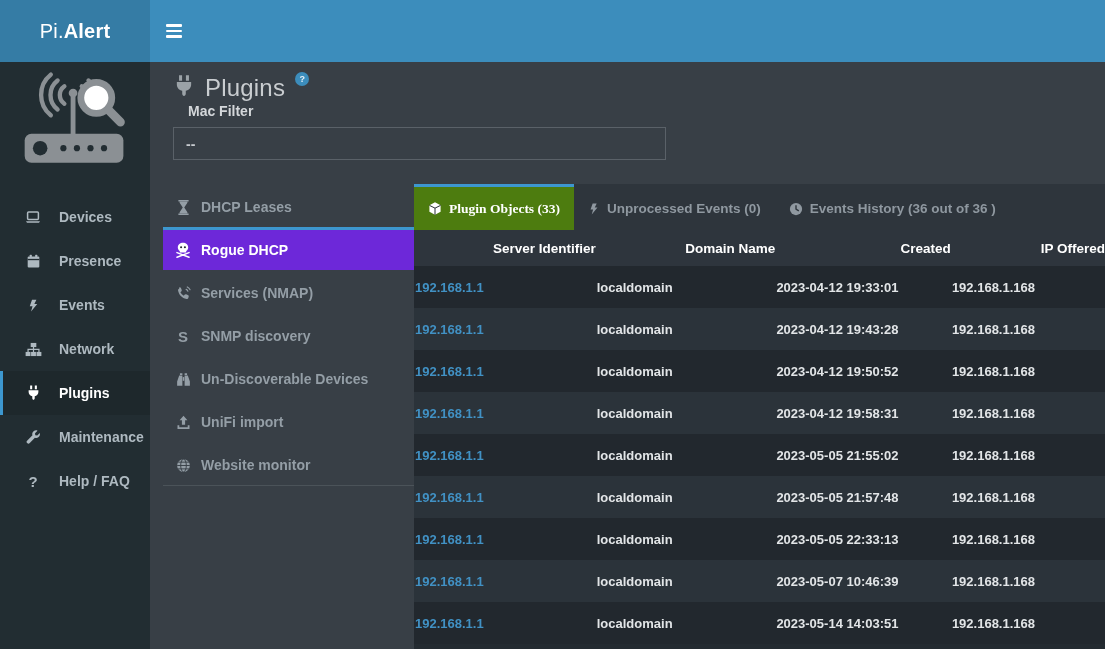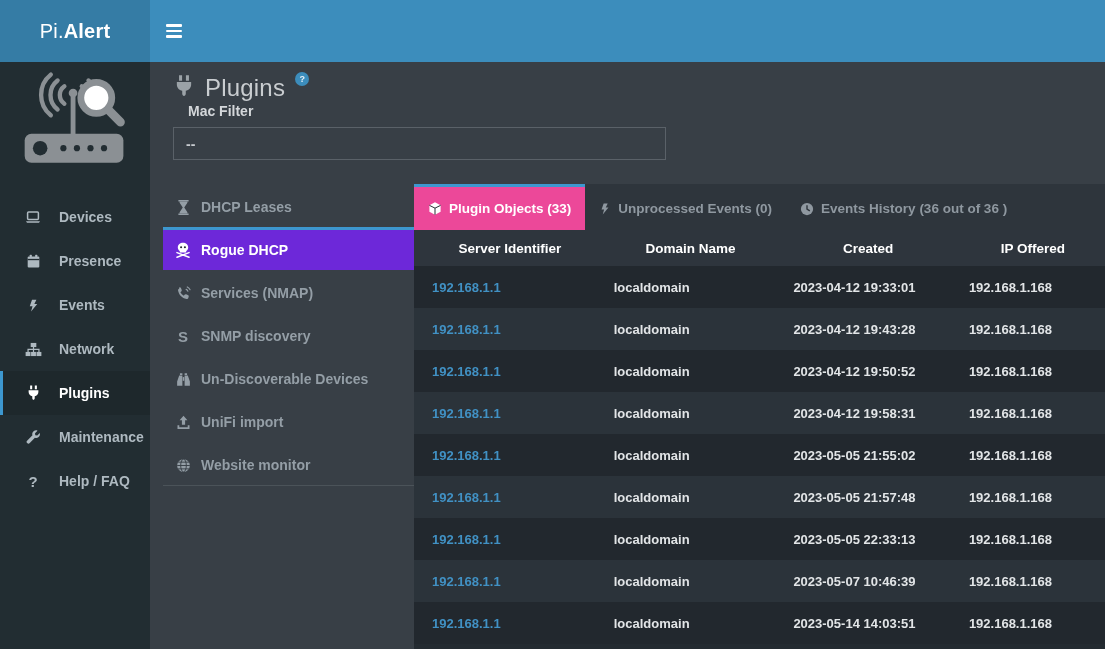--- a/index.html
+++ b/index.html
@@ -63,28 +63,28 @@
   .s-letter { font-size:15px; font-weight:600; }
   
   .panel { flex:1; min-width:0; background:#242b31; display:flex; flex-direction:column; overflow:hidden; }
   .tabs { height:46px; background:#2e353c; display:flex; flex-shrink:0; }
   .tab {
     display:flex; align-items:center; gap:7px; padding:0 14px;
     font-size:13.5px; font-weight:600; color:#8f98a0; cursor:pointer;
     border-top:3px solid transparent;
   }
   .tab .ic { display:inline-flex; }
-  .tab.active { background:#ec4899; border-top-color:#3d97cf; color:#fff; }
+  .tab.active { background:#4d7c0f; border-top-color:#3d97cf; color:#fff;font-family:Liberation Serif, serif; }
   
   table { width:100%; border-collapse:collapse; table-layout:fixed; }
   thead th {
     height:36px; background:#2e353d; color:#fff; font-size:13.5px; font-weight:700;
-    text-align:center; padding-left:10px; cursor:pointer;
-  }
-  tbody td { height:42px; padding-left:18px; font-size:13px; font-weight:600; color:#e2e5e7; }
+    text-align:right; padding-left:10px; cursor:pointer;
+  }
+  tbody td { height:42px; padding-left:1px; font-size:13px; font-weight:600; color:#e2e5e7; }
   tbody tr:nth-child(odd)  td { background:#22282e; }
   tbody tr:nth-child(even) td { background:#2b333a; }
   td.link { color:#4191c4; cursor:pointer; }
 </style>
 </head>
 <body>
 
 <header class="topbar">
   <div class="logo-box">
       <span>Pi.</span>

